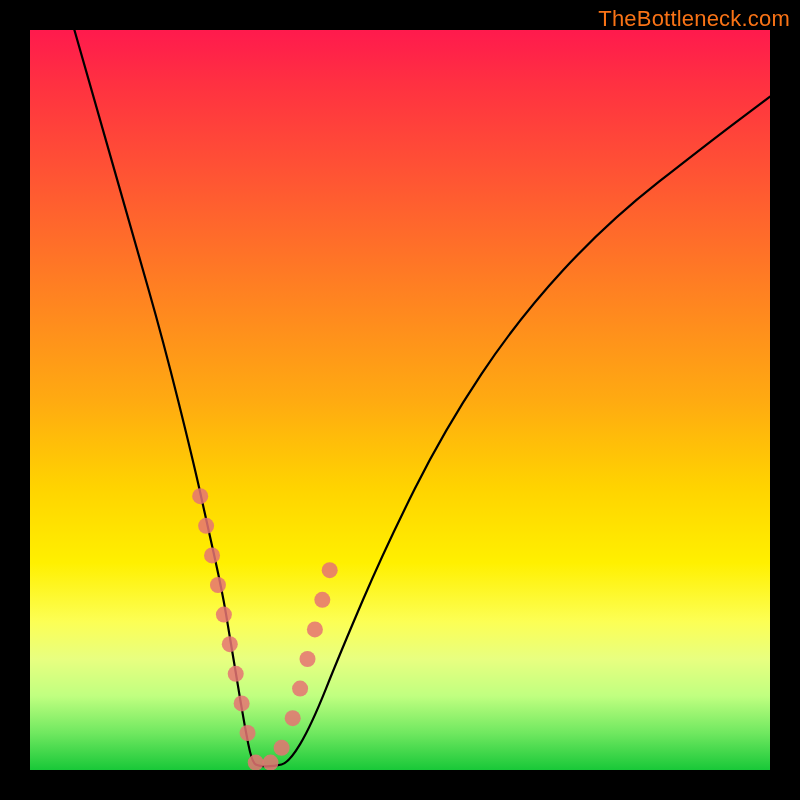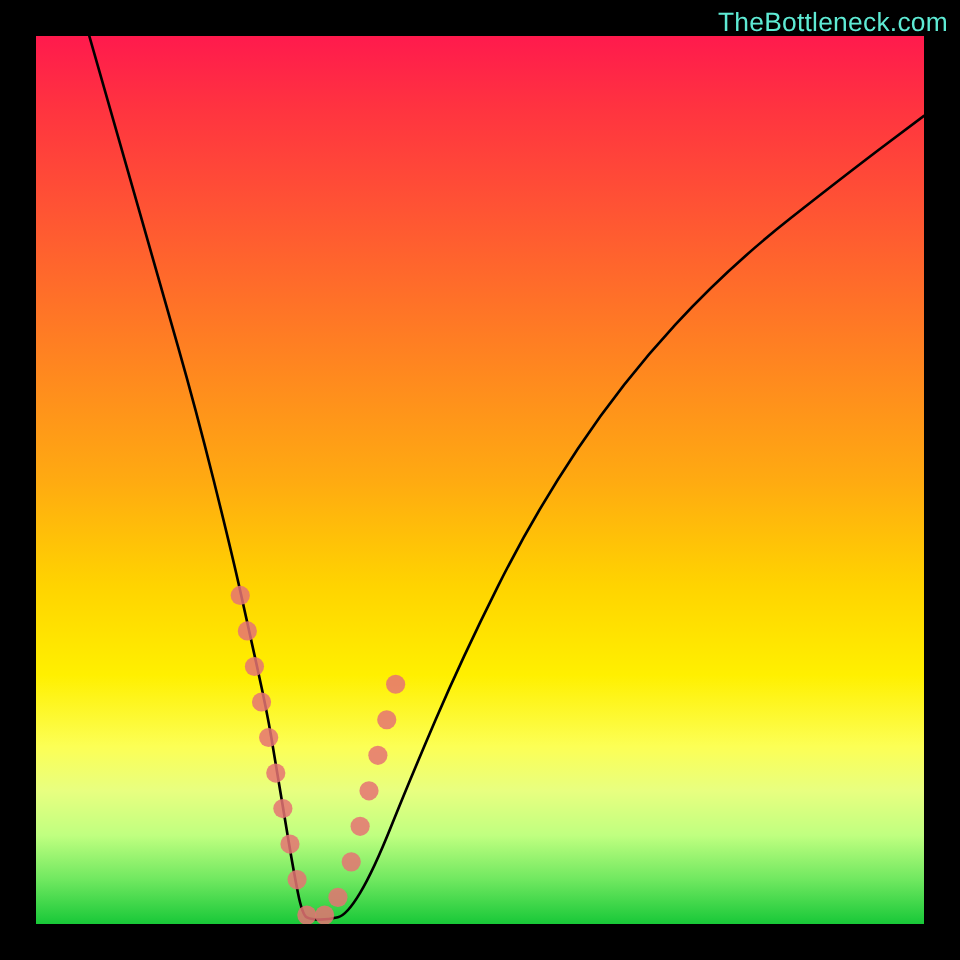--- a/index.html
+++ b/index.html
@@ -38,21 +38,21 @@
       #e8ff80 85%,
       #c0ff80 90%,
       #70e860 95%,
       #18c838 100%
     );
   }
   .watermark {
     position: absolute;
     top: 6px;
     right: 10px;
-    color: #5eead4;
+    color: #f97316;
     font-size: 22px;
     font-weight: 500;
     letter-spacing: 0.2px;
     user-select: none;
   }
   svg.curve-layer {
     position: absolute;
     left: 0;
     top: 0;
     width: 740px;

